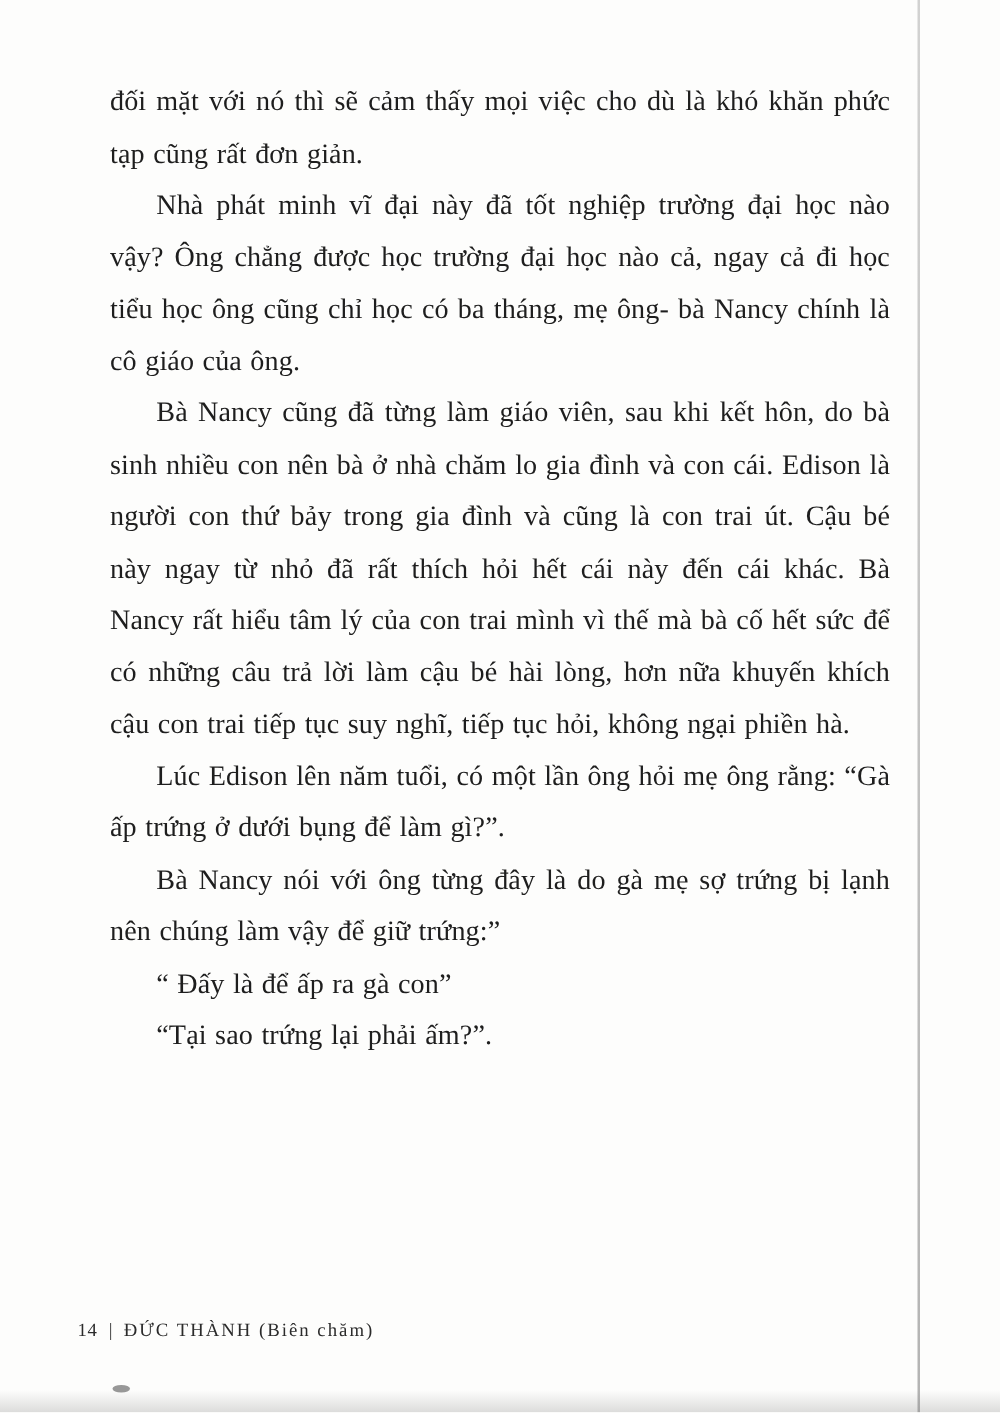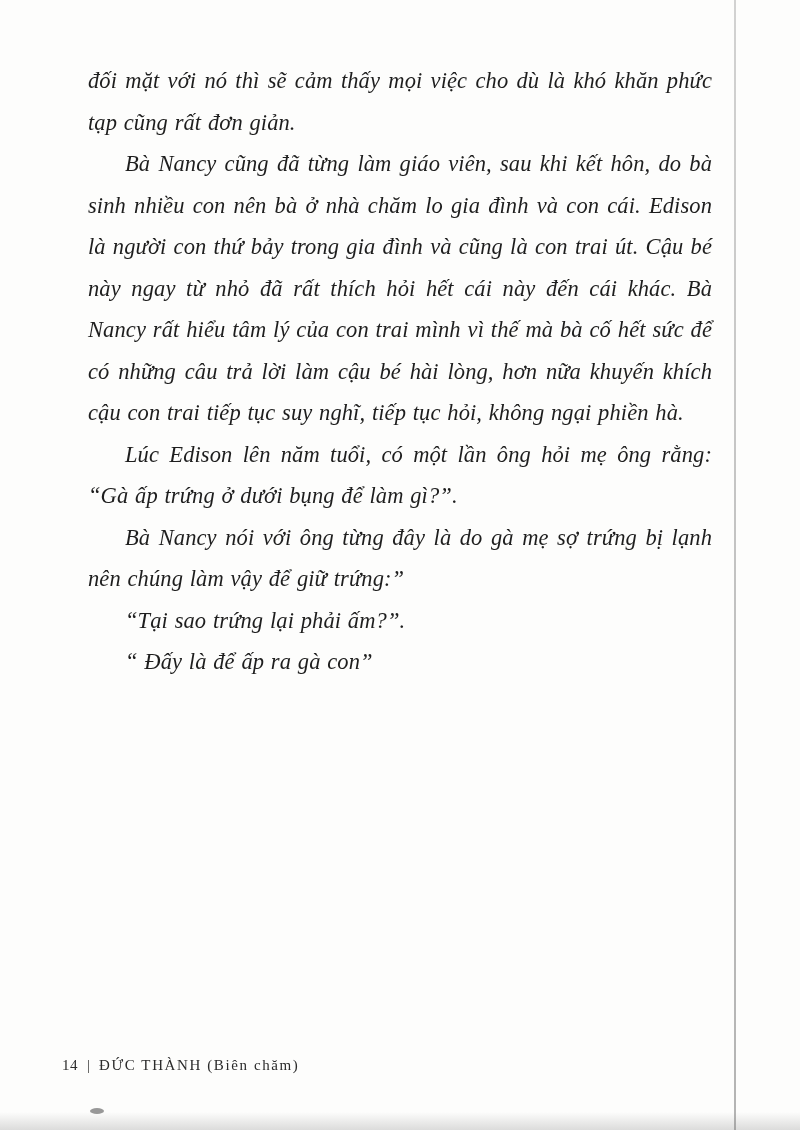--- a/index.html
+++ b/index.html
@@ -13,21 +13,20 @@
     height: 1130px;
     background: #fdfdfc;
     overflow: hidden;
     font-family: "Liberation Serif", serif;
   }
   .text-block {
     position: absolute;
     top: 60px;
     left: 88px;
     width: 624px;
-    font-style: italic;
   }
   p.body-para {
     margin: 0;
     font-size: 22.5px;
     line-height: 41.5px;
     color: #1e1e1e;
     text-align: justify;
     letter-spacing: 0.1px;
     word-spacing: 1px;
   }
@@ -81,25 +80,26 @@
     background: rgba(70,70,70,0.55);
   }
 </style>
 </head>
 <body>
 
 <div class="page">
 
   <div class="text-block">
     <p class="body-para">đối mặt với nó thì sẽ cảm thấy mọi việc cho dù là khó khăn phức tạp cũng rất đơn giản.</p>
+    <p class="body-para indent">Nhà phát minh vĩ đại này đã tốt nghiệp trường đại học nào vậy? Ông chẳng được học trường đại học nào cả, ngay cả đi học tiểu học ông cũng chỉ học có ba tháng, mẹ ông- bà Nancy chính là cô giáo của ông.</p>
     <p class="body-para indent">Bà Nancy cũng đã từng làm giáo viên, sau khi kết hôn, do bà sinh nhiều con nên bà ở nhà chăm lo gia đình và con cái. Edison là người con thứ bảy trong gia đình và cũng là con trai út. Cậu bé này ngay từ nhỏ đã rất thích hỏi hết cái này đến cái khác. Bà Nancy rất hiểu tâm lý của con trai mình vì thế mà bà cố hết sức để có những câu trả lời làm cậu bé hài lòng, hơn nữa khuyến khích cậu con trai tiếp tục suy nghĩ, tiếp tục hỏi, không ngại phiền hà.</p>
     <p class="body-para indent">Lúc Edison lên năm tuổi, có một lần ông hỏi mẹ ông rằng: “Gà ấp trứng ở dưới bụng để làm gì?”.</p>
     <p class="body-para indent">Bà Nancy nói với ông từng đây là do gà mẹ sợ trứng bị lạnh nên chúng làm vậy để giữ trứng:”</p>
+    <p class="body-para indent">“ Đấy là để ấp ra gà con”</p>
     <p class="body-para indent">“Tại sao trứng lại phải ấm?”.</p>
-    <p class="body-para indent">“ Đấy là để ấp ra gà con”</p>
   </div>
 
   <div class="footer">
     <span class="pgnum">14</span><span class="sep">|</span><span class="credit">ĐỨC THÀNH (Biên chăm)</span>
   </div>
 
   <div class="scan-edge-right"></div>
   <div class="scan-edge-bottom"></div>
   <div class="scan-mark-bottom-left"></div>
 

